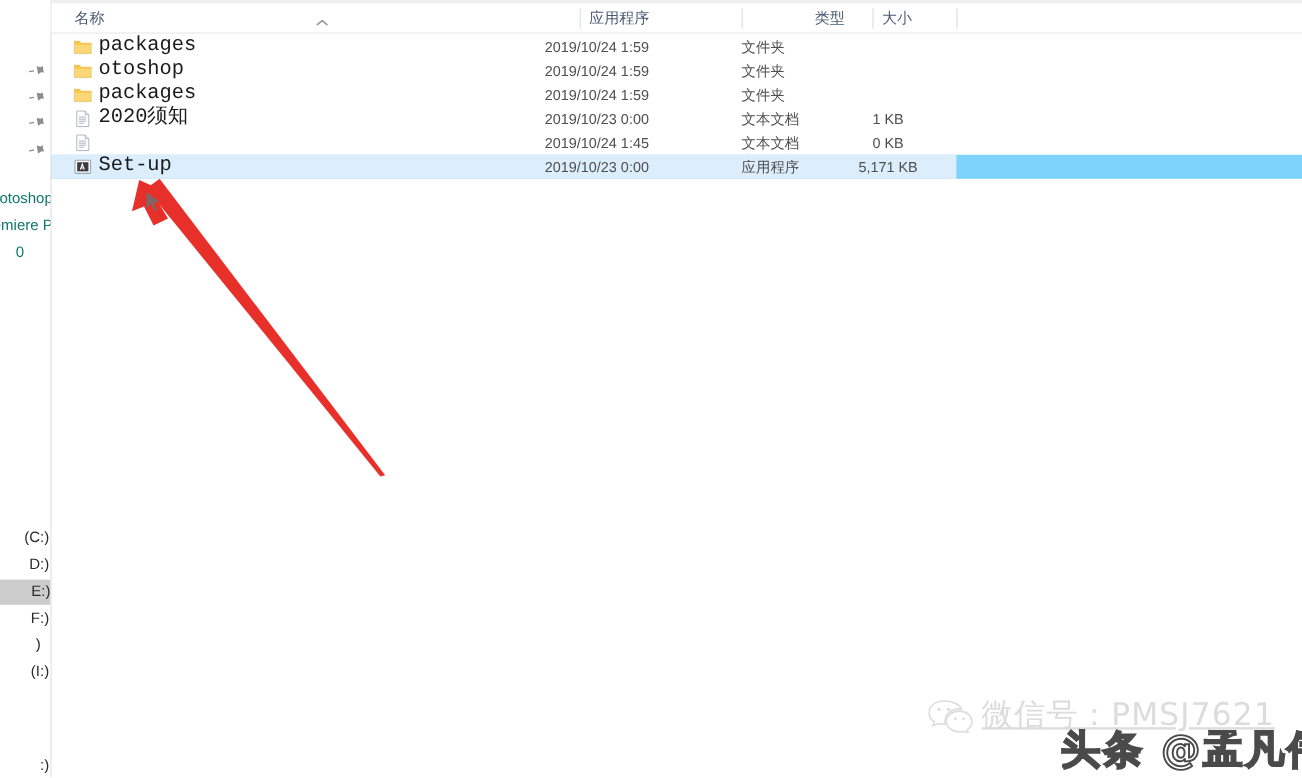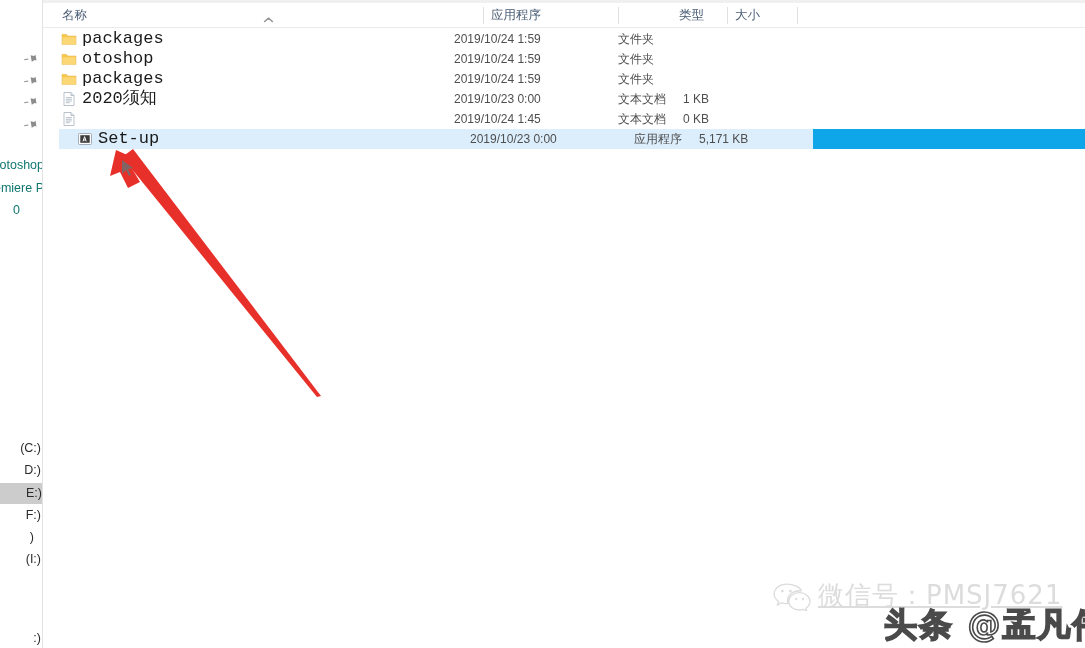--- a/index.html
+++ b/index.html
@@ -61,41 +61,40 @@
   .sort-caret{
     position:absolute;top:7px;width:11px;height:8px;
   }
 
   
   .rows{position:absolute;left:43px;top:29px;right:0;}
   .row{
     position:relative;height:20px;
   }
   .row.selected{
-    background:#0ea5e9;
-    margin-left:16px;
+    background:#7dd3fc;
   }
   .row .icon{
     position:absolute;left:18px;top:2px;width:16px;height:16px;
   }
   .row .name{
     position:absolute;left:39px;top:0;height:20px;line-height:20px;
     font-size:17px;color:#1a1a1a;white-space:nowrap;font-family:Liberation Mono, monospace;
   }
   .row .date{
     position:absolute;left:411px;top:0;height:20px;line-height:20px;
     font-size:12px;color:#4e4e4e;white-space:nowrap;
   }
   .row .type{
     position:absolute;left:575px;top:0;height:20px;line-height:20px;
     font-size:12px;color:#4e4e4e;white-space:nowrap;
   }
   .row .size{
     position:absolute;left:640px;width:114px;top:0;height:20px;line-height:20px;
-    font-size:12px;color:#4e4e4e;text-align:left;white-space:nowrap;
+    font-size:12px;color:#4e4e4e;text-align:center;white-space:nowrap;
   }
   .sel-edge{
     position:absolute;left:0;top:0;width:754px;height:20px;background:#dceefc;
   }
 
   
   .arrow-layer{position:absolute;inset:0;pointer-events:none;}
 
   
   .wm{

